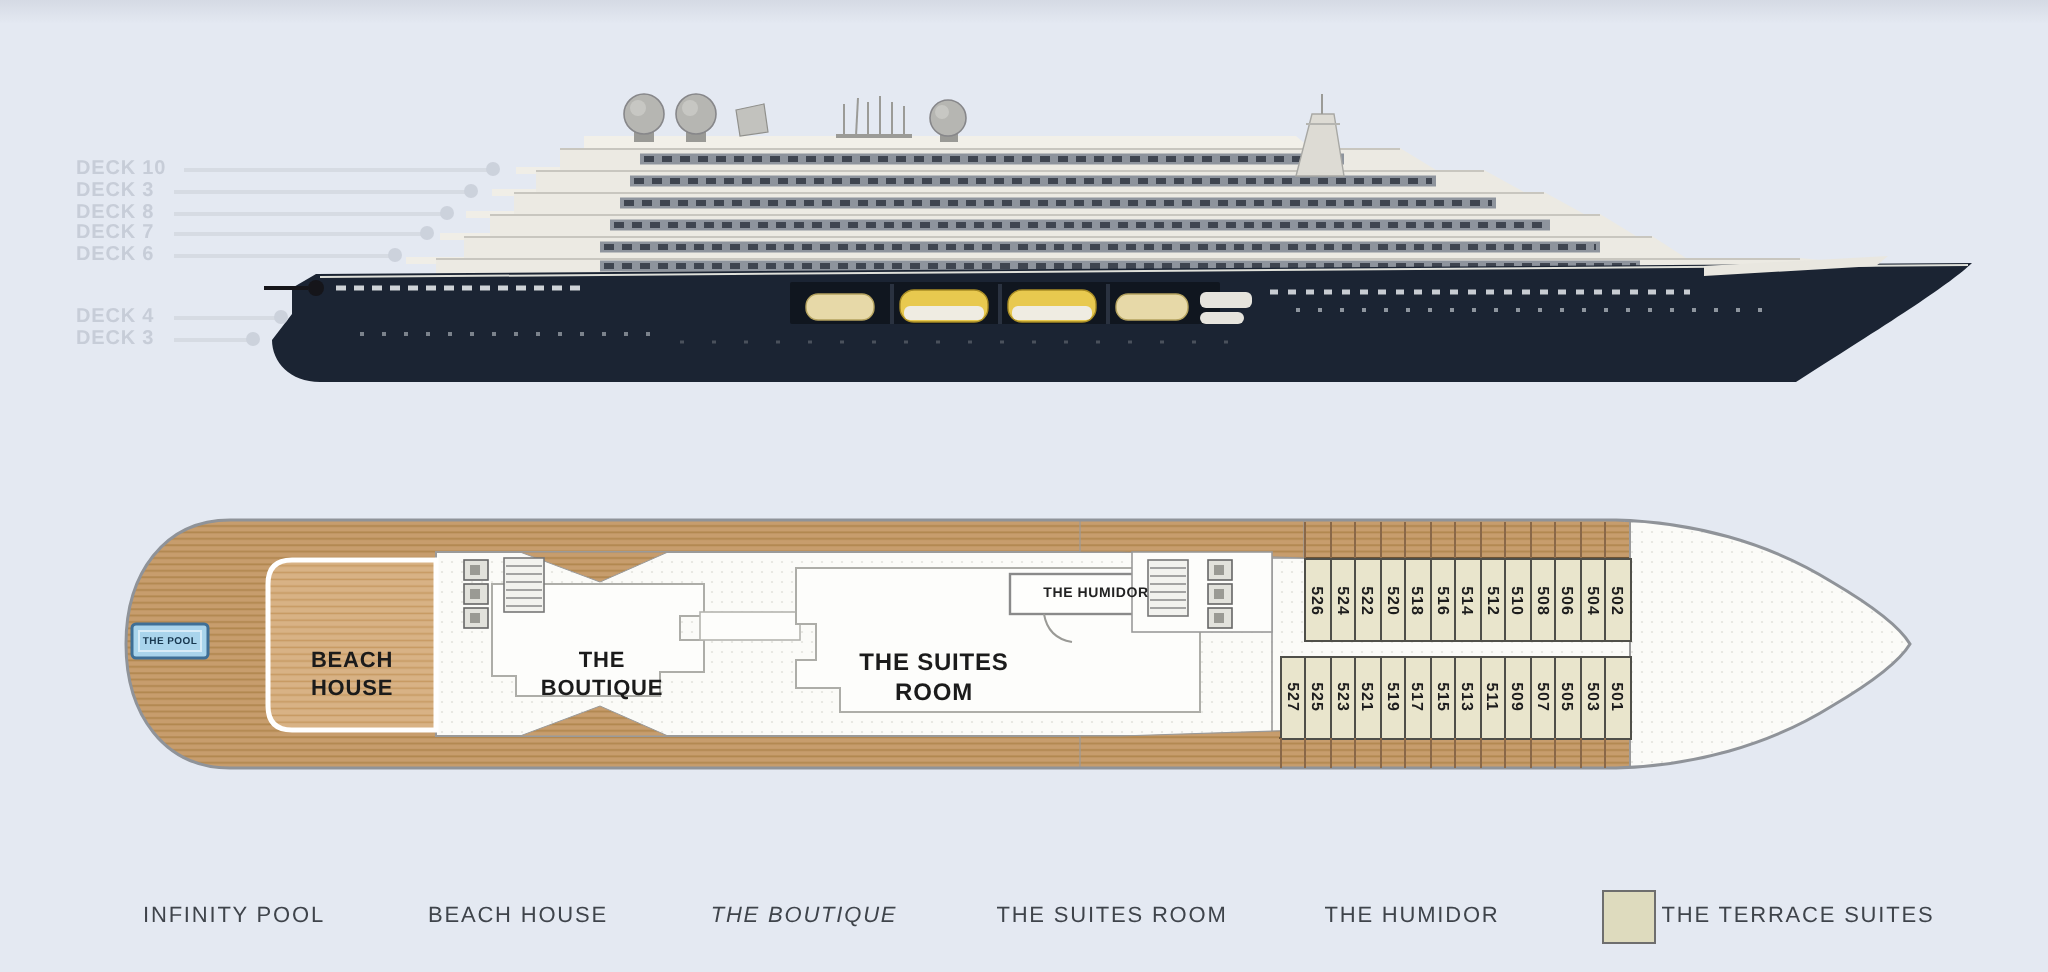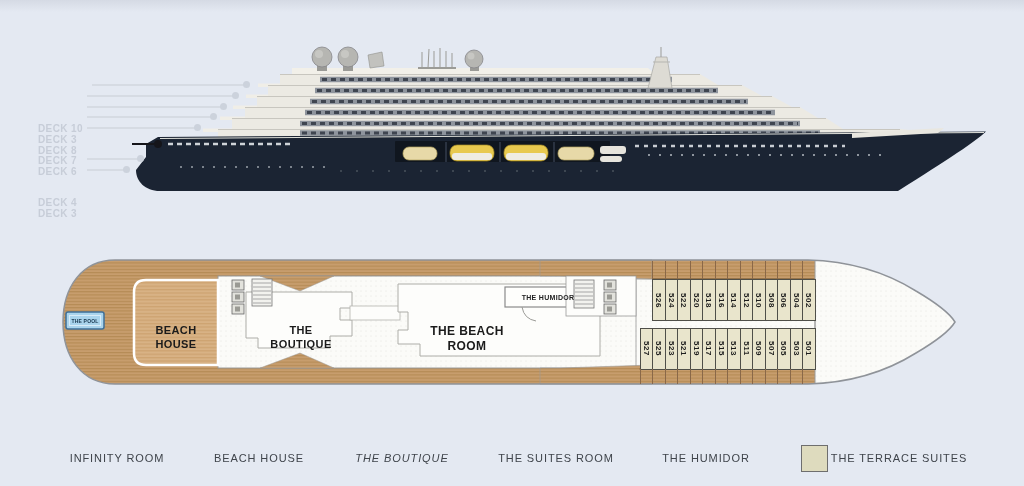--- a/index.html
+++ b/index.html
@@ -11,21 +11,21 @@
   body::before{
     content:"";position:absolute;left:0;top:0;width:1024px;height:12px;
     background:linear-gradient(#d5dae4,#e4e9f2);pointer-events:none;
   }
   #scene{position:absolute;left:0;top:0;}
 
   
   .dl{position:absolute;left:38px;height:14px;}
   .dl .t{
     position:absolute;left:0;top:0;font-size:10px;font-weight:bold;
-    color:#c7cdd8;letter-spacing:.4px;white-space:nowrap;margin-top:44px;
+    color:#c7cdd8;letter-spacing:.4px;white-space:nowrap;
   }
   .dl .ln{position:absolute;height:2px;background:#d6dbe3;top:5px;}
   .dl .dt{position:absolute;width:7px;height:7px;border-radius:50%;background:#ccd2dc;top:2px;}
   .dl.active{height:30px;}
   .dl.active .t{
     font-family:"Liberation Serif", serif;font-weight:400;
     font-size:23px;color:#12121c;letter-spacing:1.2px;top:-2px;
   }
   .dl.active .ln{background:#15151a;top:12px;}
   .dl.active .dt{background:#15151a;width:8px;height:8px;top:9px;}
@@ -312,21 +312,21 @@
 <div id="pool-label" style="left:85px;top:320.5px;">THE POOL</div>
 <div class="room-label rl-11" style="left:176px;top:322px;">
   <div>BEACH</div>
   <div>HOUSE</div>
 </div>
 <div class="room-label rl-11" style="left:301px;top:322px;">
   <div>THE</div>
   <div>BOUTIQUE</div>
 </div>
 <div class="room-label rl-12" style="left:467px;top:323px;">
-  <div>THE BEACH</div>
+  <div>THE SUITES</div>
   <div>ROOM</div>
 </div>
 <div id="humidor-label" style="left:548px;top:297px;">THE HUMIDOR</div>
 
 <div id="suites-layer">
     <div class="suite" style="left: 652px; top: 279px;">
       <span>526</span>
     </div>
     <div class="strip-div" style="left: 652px; top: 261px; height: 18px;"></div>
     <div class="suite" style="left: 664.5px; top: 279px;">
@@ -429,20 +429,20 @@
       <span>503</span>
     </div>
     <div class="strip-div" style="left: 789.5px; top: 369px; height: 15px;"></div>
     <div class="suite" style="left: 802px; top: 327.5px;">
       <span>501</span>
     </div>
     <div class="strip-div" style="left: 802px; top: 369px; height: 15px;"></div>
   </div>
 
 <div>
-  <span class="lg" style="left:117px;">INFINITY ROOM</span>
+  <span class="lg" style="left:117px;">INFINITY POOL</span>
   <span class="lg" style="left:259px;">BEACH HOUSE</span>
   <span class="lg" style="left:402px;font-style:italic;">THE BOUTIQUE</span>
   <span class="lg" style="left:556px;">THE SUITES ROOM</span>
   <span class="lg" style="left:706px;">THE HUMIDOR</span>
   <span id="terrace-swatch" style="background: rgb(222, 219, 190);"></span>
   <span class="lg" style="left:899px;">THE TERRACE SUITES</span>
 </div>
 
 </body></html>

